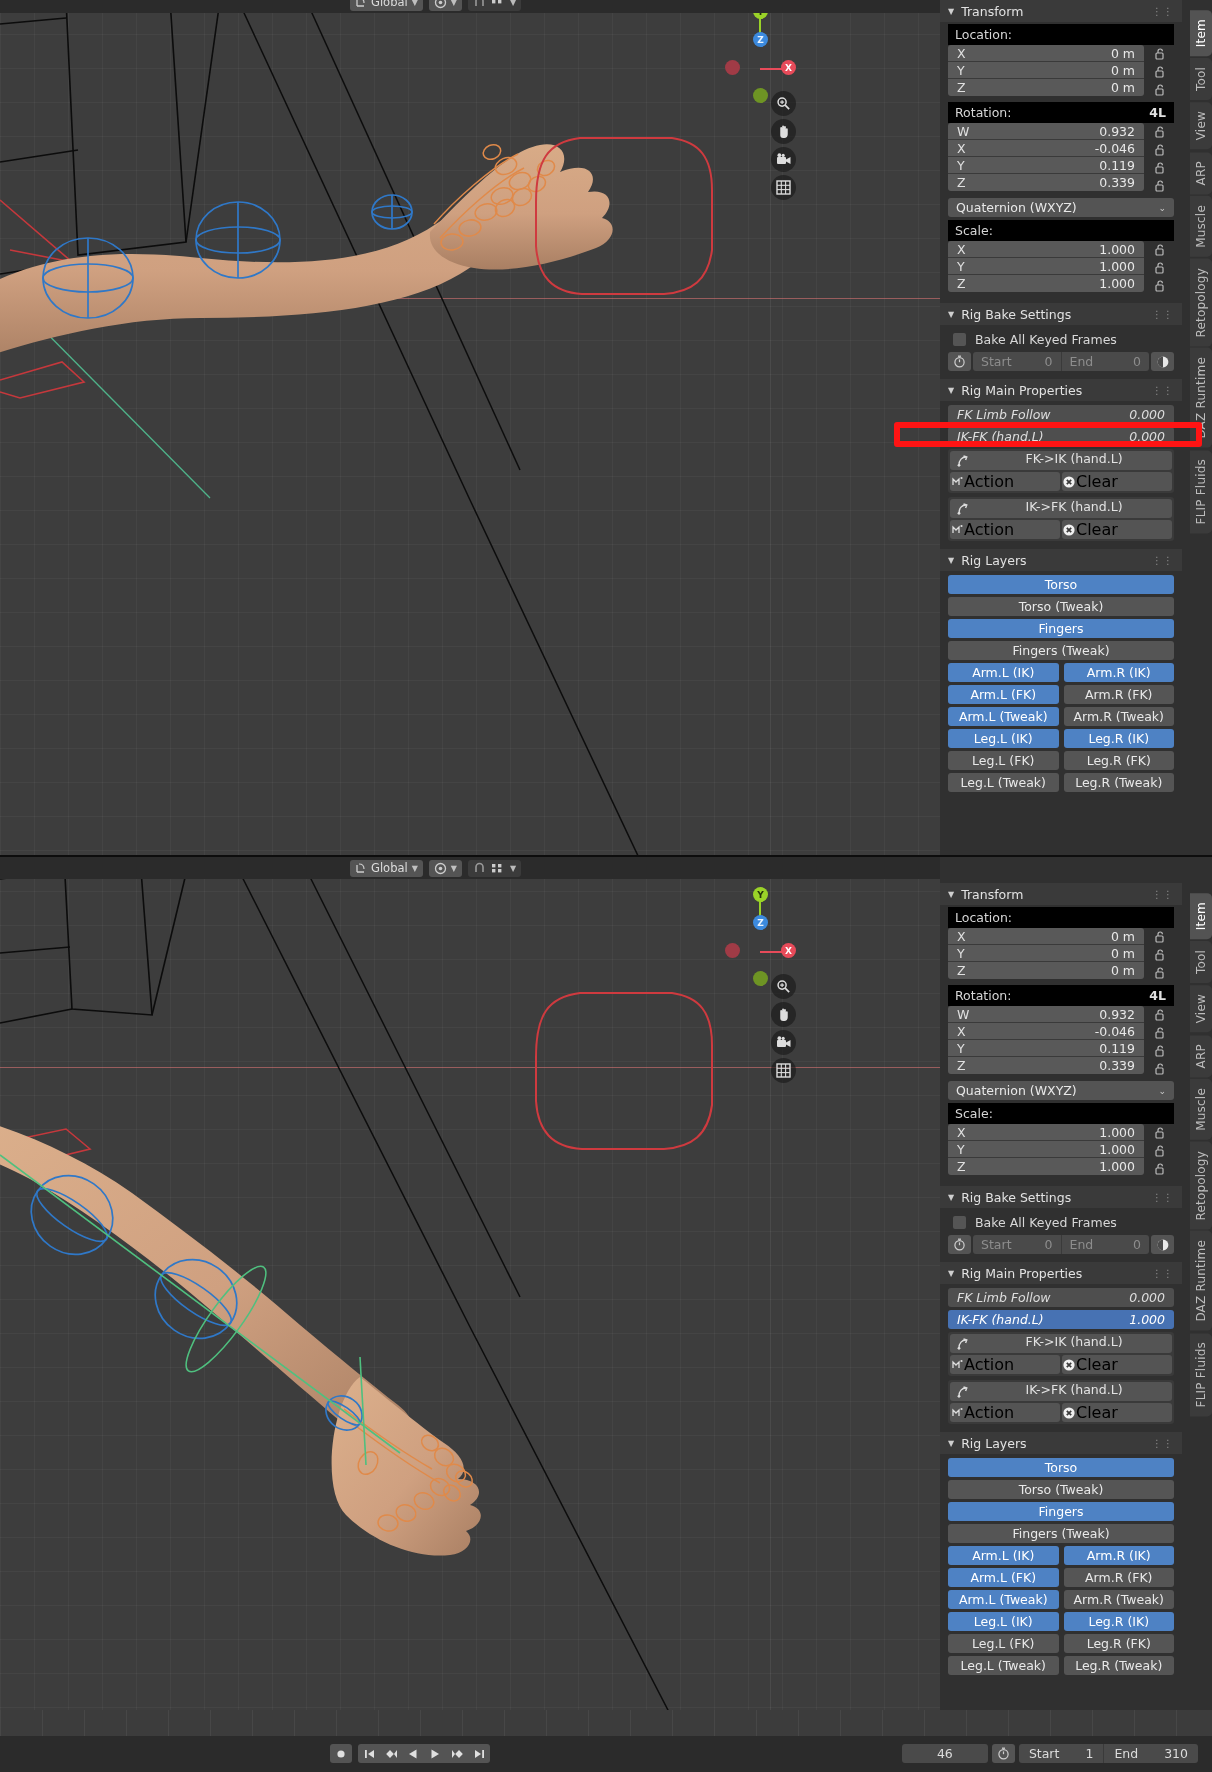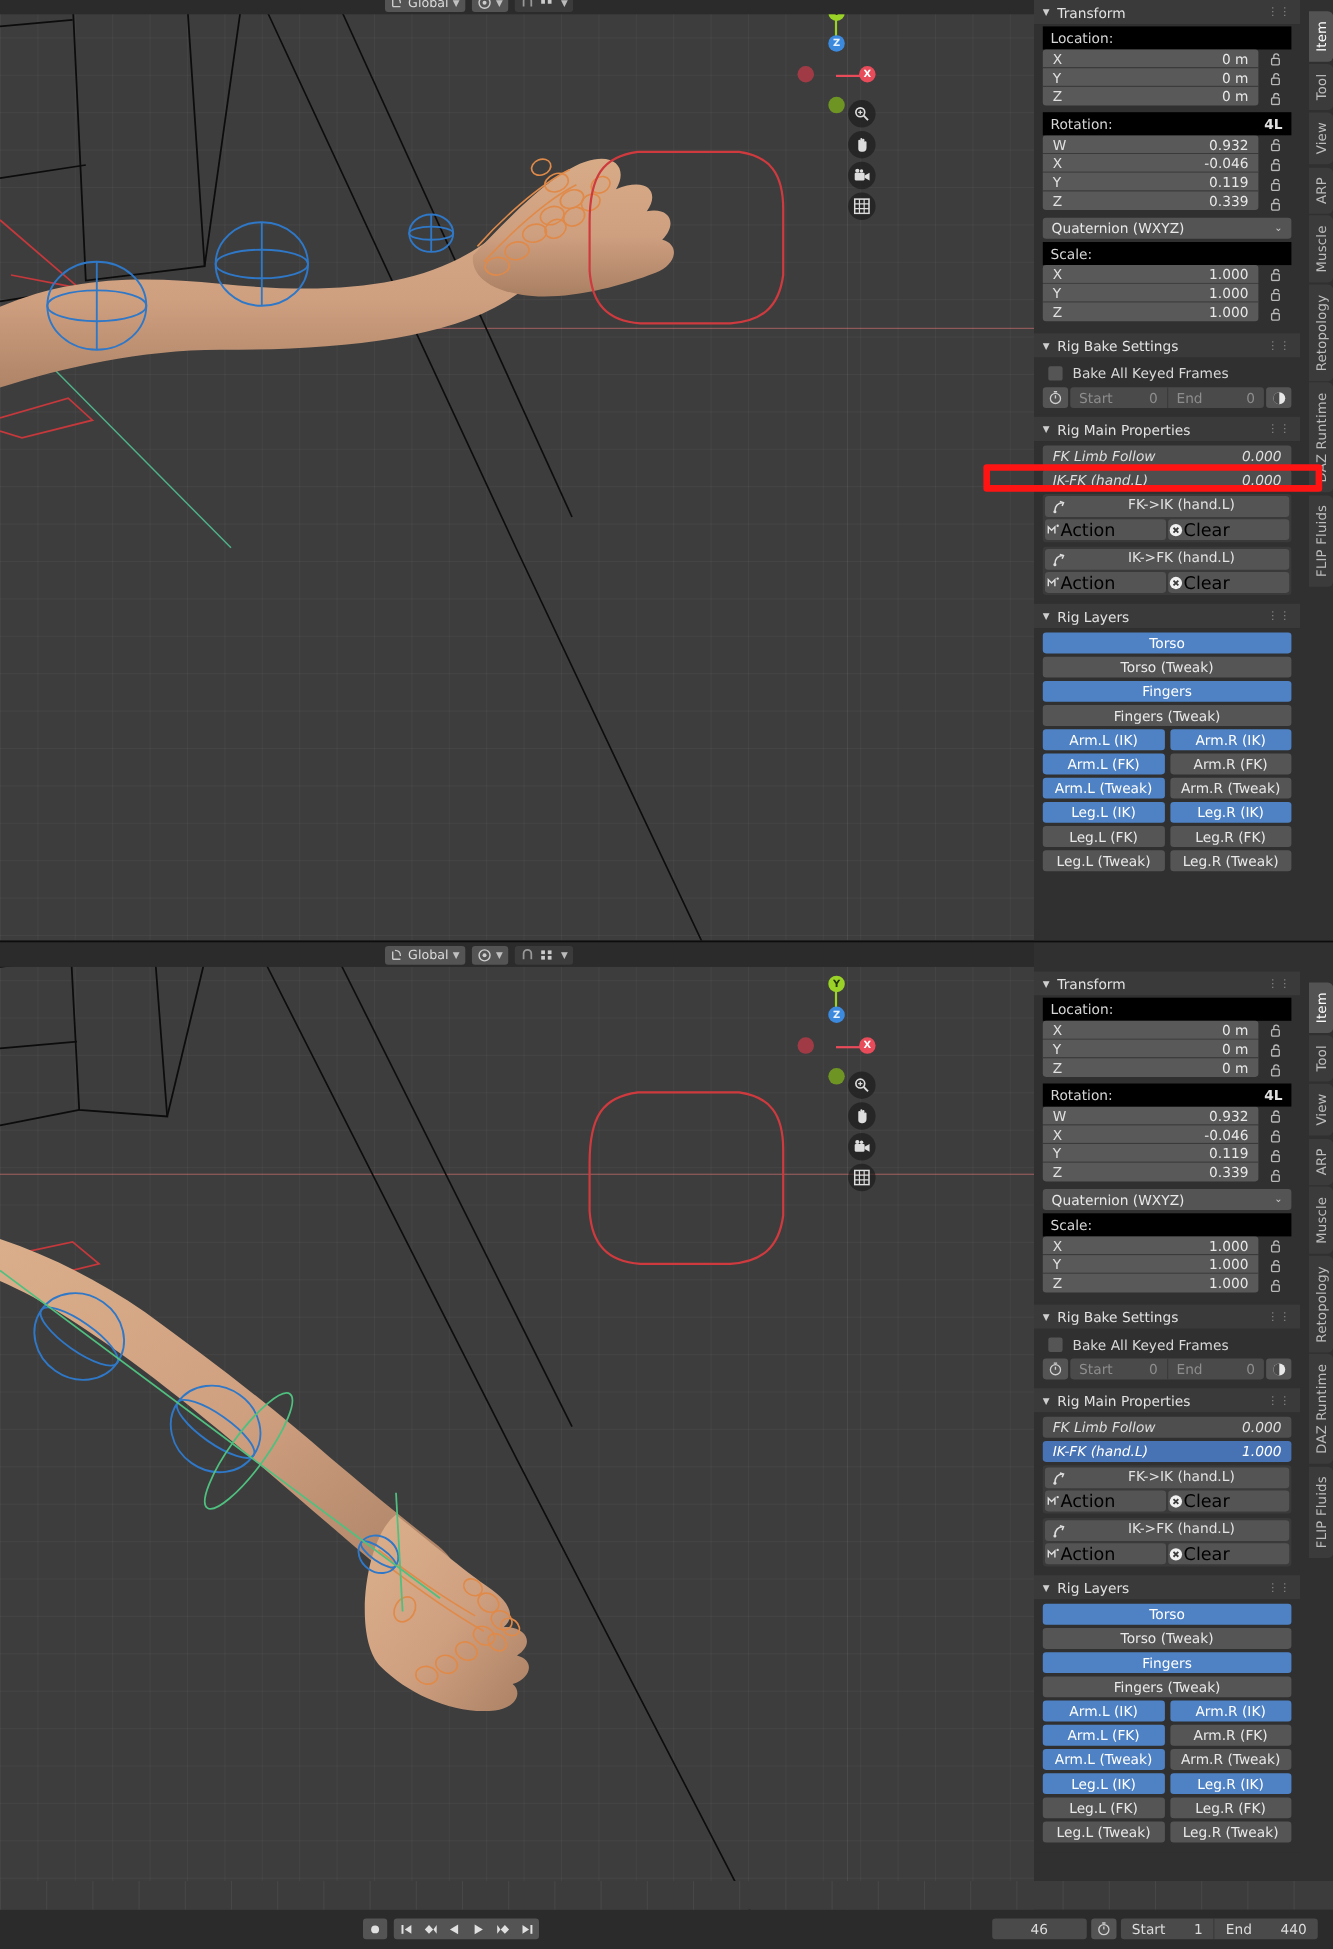--- a/index.html
+++ b/index.html
@@ -1239,20 +1239,20 @@
               <line x1="5" y1="1.2" x2="8" y2="1.2" stroke="#cfcfcf" stroke-width="1.3"></line>
             </svg>
           </div>
         <div class="tl-range">
           <div>
               <span>Start</span>
               <span>1</span>
             </div>
           <div>
               <span>End</span>
-              <span>440</span>
+              <span>310</span>
             </div>
         </div>
       </div>
     </div>
   </div>
 
 </div>
 
 </body></html>

